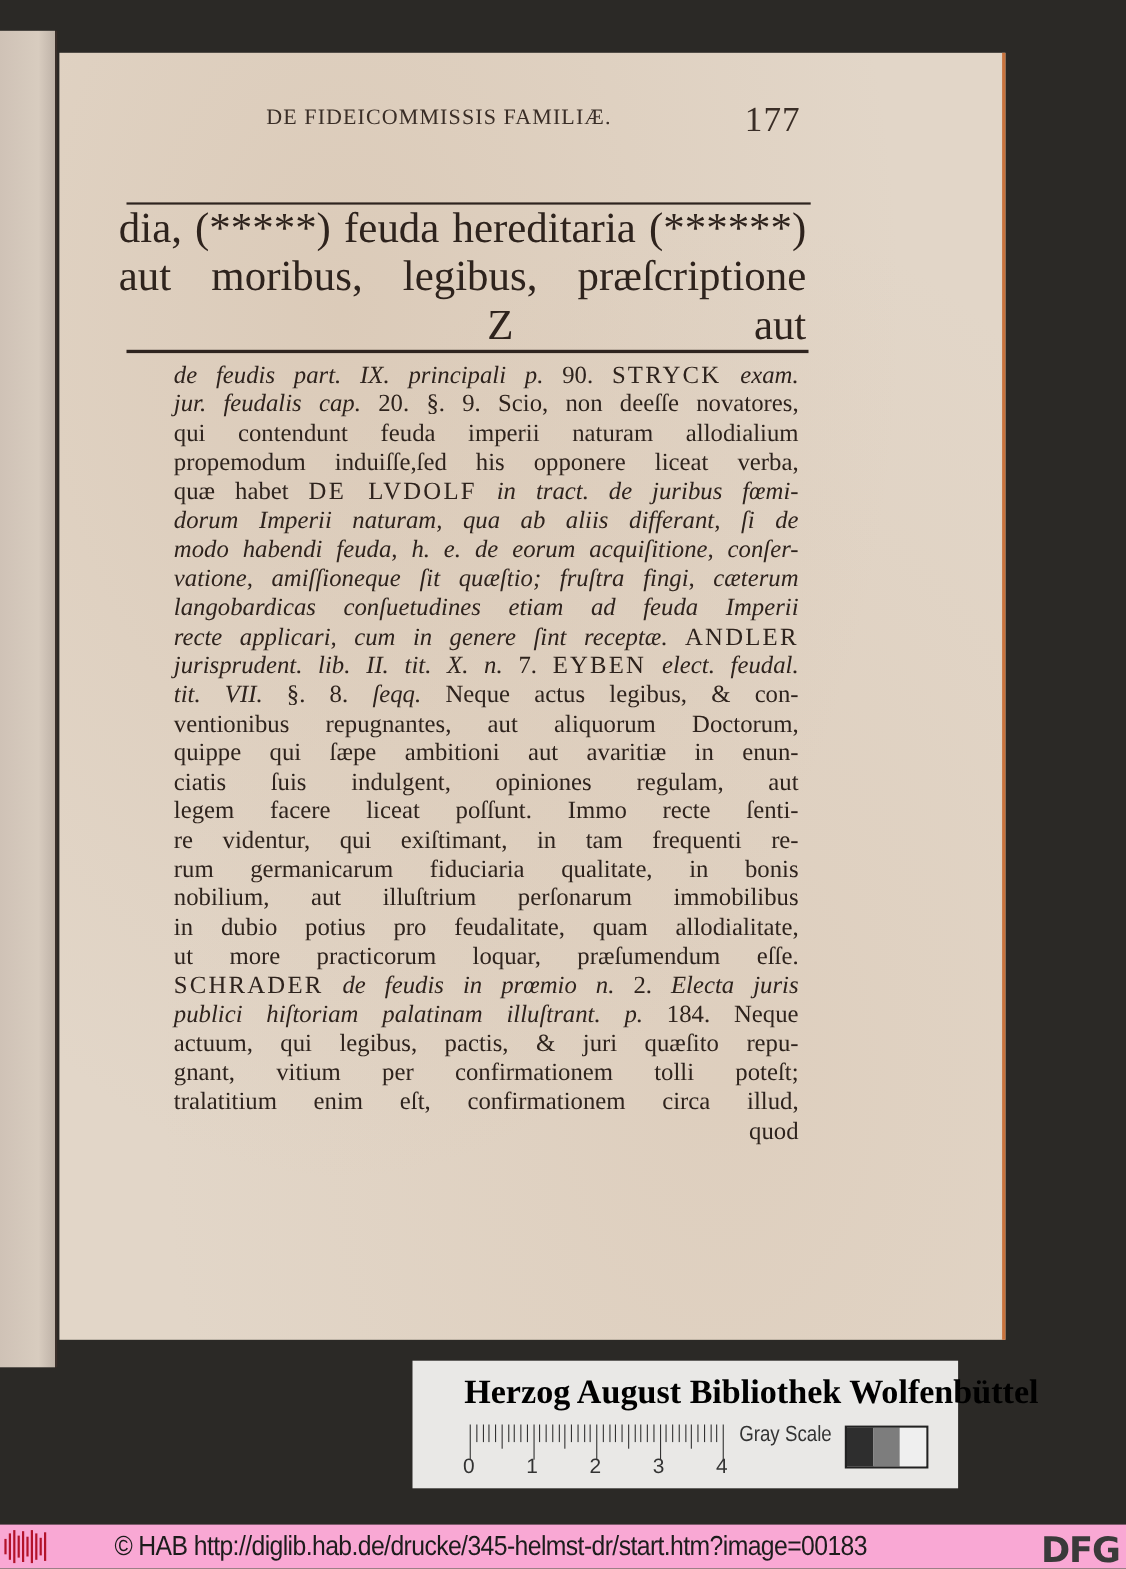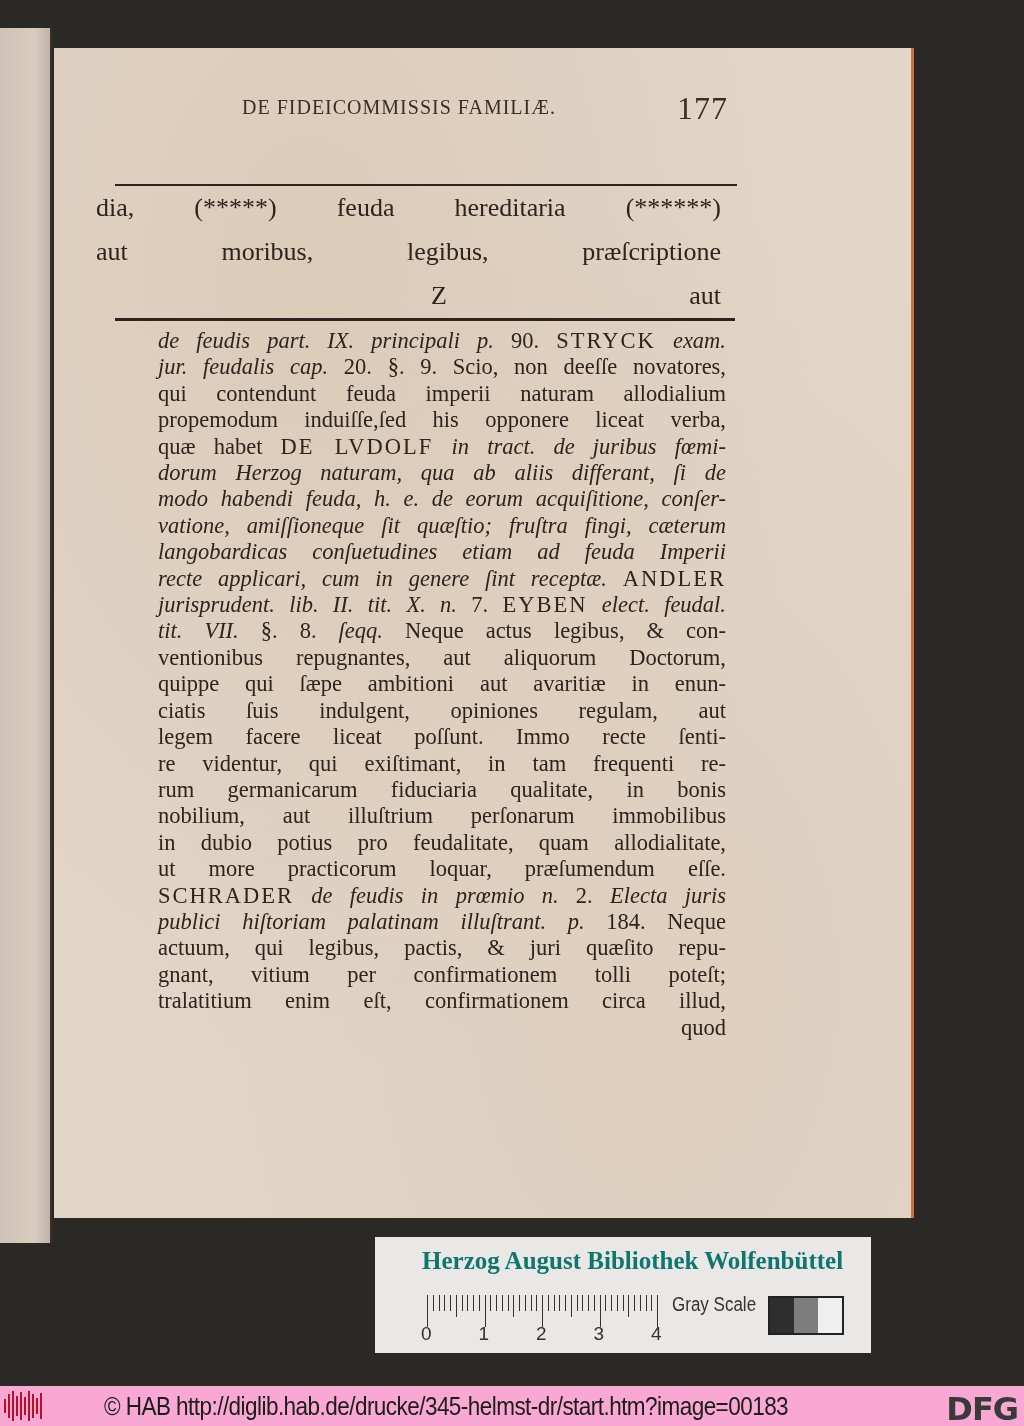--- a/index.html
+++ b/index.html
@@ -27,42 +27,42 @@
       box-sizing:border-box;
     }
     .running-head {
       position:absolute; left:190px; top:96px; width:550px;
       font-size:20px; color:#3a2e27; letter-spacing:1px;
     }
     .running-head .title { position:absolute; left:52px; top:0; font-variant:small-caps; }
     .running-head .pnum { position:absolute; right:12px; top:-6px; font-size:32px; }
     .rule { position:absolute; height:2px; background:#2e241f; }
     .maintext {
-      position:absolute; left:96px; top:186px; width:625px;
-      font-size:26px; line-height:44px; color:#2e231d; text-align:justify;
+      position:absolute; left:108px; top:186px; width:625px;
+      font-size:39px; line-height:44px; color:#2e231d; text-align:justify;
     }
     .maintext .line { display:block; white-space:nowrap; text-align-last:justify; text-align:justify; }
     .signature-line { position:relative; height:44px; }
     .signature-line .sig { position:absolute; left:335px; top:0; }
     .signature-line .catch { position:absolute; right:0; top:0; }
     .note {
       position:absolute; left:158px; top:328px; width:568px;
       font-size:22.5px; line-height:26.4px; color:#2e231d;
     }
     .note .line { display:block; white-space:nowrap; text-align:justify; text-align-last:justify; }
     .note .line.last { text-align-last:right; }
     .it { font-style:italic; }
     .sc { font-variant:small-caps; letter-spacing:2px; }
     .card {
       position:absolute; left:375px; top:1237px; width:496px; height:116px;
       background:#e9e8e6; box-sizing:border-box;
     }
     .card .lib {
-      position:absolute; left:47px; top:10px; font-size:25px; font-weight:bold;
-      color:#0f766e; font-family:"Liberation Serif", serif; white-space:nowrap;
+      position:absolute; left:47px; top:10px; font-size:31px; font-weight:bold;
+      color:#000000; font-family:"Liberation Serif", serif; white-space:nowrap;
     }
     .ruler { position:absolute; left:52px; top:58px; width:230px; height:32px; }
     .ruler .tick { position:absolute; top:0; width:1px; background:#333; }
     .ruler-labels span {
       position:absolute; top:86px; font-family:"Liberation Sans", sans-serif;
       font-size:19px; color:#333;
     }
     .gray-label {
       position:absolute; left:297px; top:56px; font-family:"Liberation Sans", sans-serif;
       font-size:20px; color:#333; transform:scaleX(.85); transform-origin:left;
@@ -103,21 +103,21 @@
   </div>
 </div>
 <div class="rule" style="left:115px; top:318px; width:620px; height:3px;"></div>
 
 <div class="note" id="note">
     <span class="line"><span class="it">de feudis part. IX. principali p.</span><span> 90. </span><span class="sc">STRYCK</span><span class="it"> exam.</span></span>
     <span class="line"><span class="it">jur. feudalis cap.</span><span> 20. §. 9. Scio, non deeſſe novatores,</span></span>
     <span class="line"><span>qui contendunt feuda imperii naturam allodialium</span></span>
     <span class="line"><span>propemodum induiſſe,ſed his opponere liceat verba,</span></span>
     <span class="line"><span>quæ habet </span><span class="sc">DE LVDOLF</span><span class="it">  in tract. de juribus fœmi-</span></span>
-    <span class="line"><span class="it">dorum Herzog naturam, qua ab aliis differant, ſi de</span></span>
+    <span class="line"><span class="it">dorum Imperii naturam, qua ab aliis differant, ſi de</span></span>
     <span class="line"><span class="it">modo habendi feuda, h. e. de eorum acquiſitione, conſer-</span></span>
     <span class="line"><span class="it">vatione, amiſſioneque ſit quæſtio; fruſtra fingi, cæterum</span></span>
     <span class="line"><span class="it">langobardicas conſuetudines etiam ad feuda Imperii</span></span>
     <span class="line"><span class="it">recte applicari, cum in genere ſint receptæ.</span><span>  </span><span class="sc">ANDLER</span></span>
     <span class="line"><span class="it">jurisprudent. lib. II. tit. X. n.</span><span> 7. </span><span class="sc">EYBEN</span><span class="it"> elect. feudal.</span></span>
     <span class="line"><span class="it">tit. VII.</span><span> §. 8. </span><span class="it">ſeqq.</span><span>    Neque actus legibus, &amp; con-</span></span>
     <span class="line"><span>ventionibus repugnantes, aut aliquorum Doctorum,</span></span>
     <span class="line"><span>quippe qui ſæpe ambitioni aut avaritiæ in enun-</span></span>
     <span class="line"><span>ciatis ſuis  indulgent,  opiniones  regulam,  aut</span></span>
     <span class="line"><span>legem facere liceat poſſunt.   Immo recte ſenti-</span></span>

